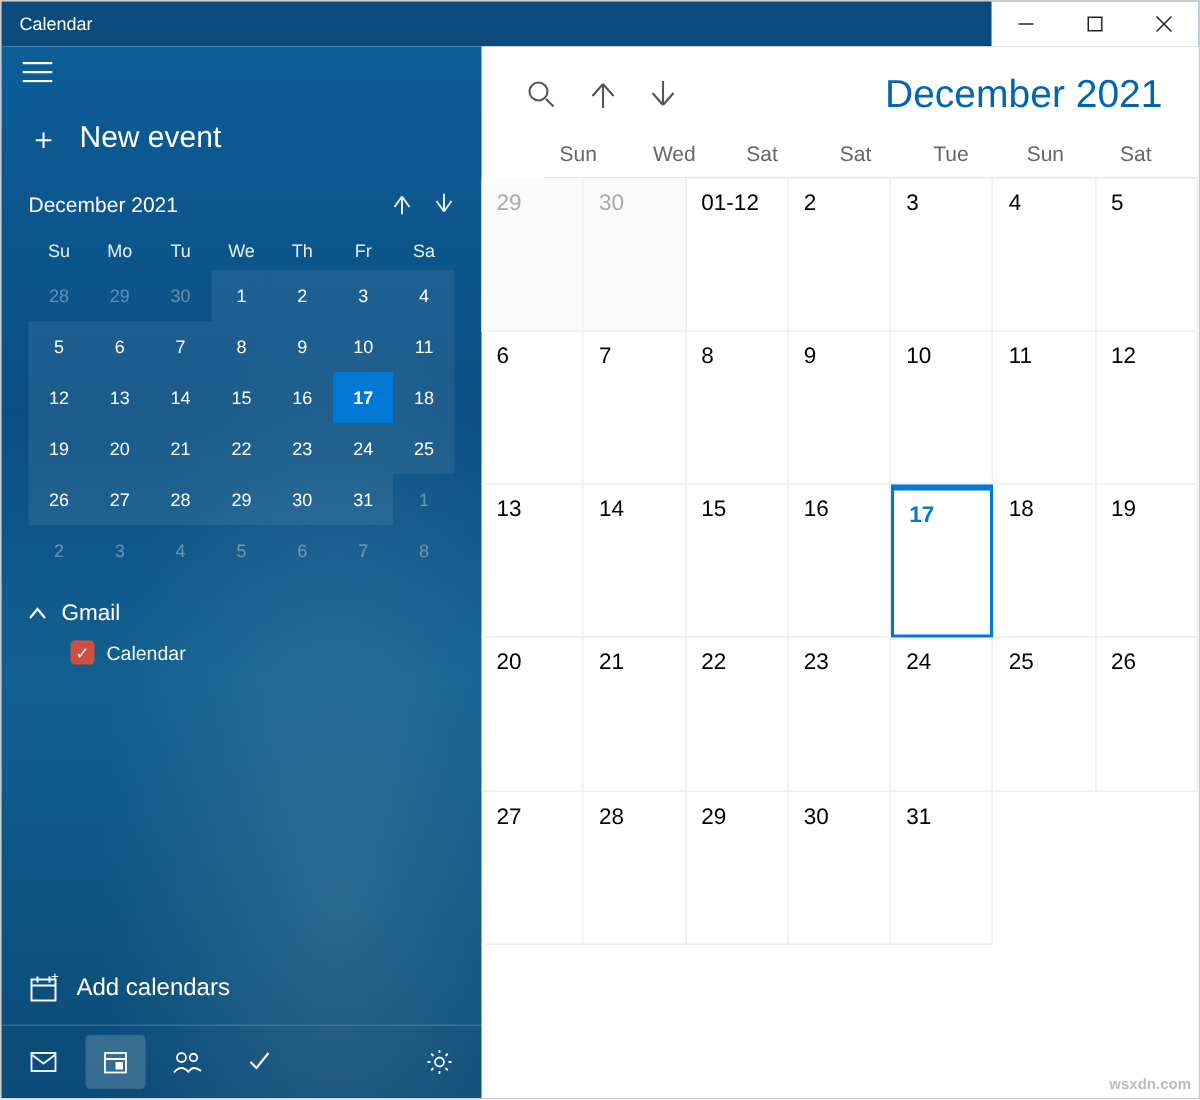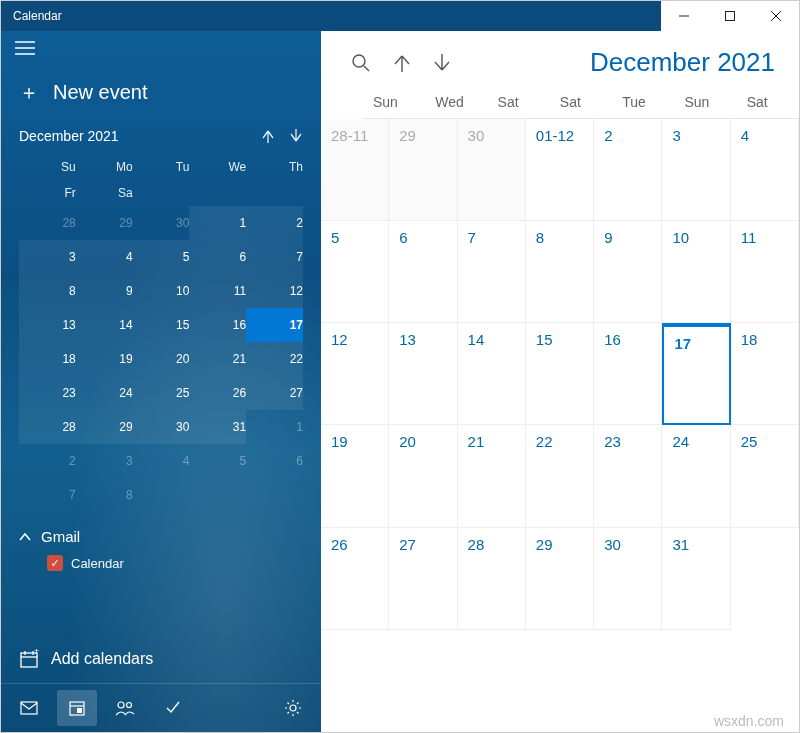--- a/index.html
+++ b/index.html
@@ -13,21 +13,21 @@
     .sidebar { width: 320px; background: linear-gradient(180deg, #0d5d97 0%, #0b4f82 35%, #12608f 60%, #0a4a76 100%); color: #fff; display: flex; flex-direction: column; position: relative; }
     .sidebar::before { content:""; position:absolute; inset:0; background: radial-gradient(ellipse at 70% 80%, rgba(255,255,255,0.12), transparent 50%); pointer-events:none; }
     .hamburger { padding: 10px 14px; }
     .hamburger svg { stroke: #fff; }
     .newevent { display:flex; align-items:center; gap:14px; padding: 14px 18px 22px 18px; font-size: 20px; }
     .plus { font-size: 20px; font-weight: 300; }
     .minical { padding: 0 18px; }
     .minical-header { display:flex; align-items:center; font-size:14px; padding-bottom:10px; }
     .minical-header .label { flex:1; }
     .minical-header .nav { display:flex; gap:14px; opacity:0.9; }
-    .mini-grid { display:grid; grid-template-columns: repeat(5, 1fr); text-align:right; font-size:12px; }
+    .mini-grid { display:grid; grid-template-columns: repeat(7, 1fr); text-align:center; font-size:12px; }
     .mini-head { opacity:0.9; padding:6px 0; }
     .mini-cell { padding:10px 0; font-size:12px; position:relative; }
     .mini-cell.dim { opacity:0.35; }
     .mini-cell.inrange { background: rgba(255,255,255,0.07); }
     .mini-cell.today { background:#0078d4; color:#fff; font-weight:600; }
     .accounts { padding: 16px 18px 4px 18px; font-size:15px; }
     .acct { display:flex; align-items:center; gap:10px; }
     .chev { display:inline-block; }
     .cal-sub { display:flex; align-items:center; gap:8px; padding: 10px 0 0 28px; font-size:13px; opacity:0.95;}
     .cal-chk { width:16px; height:16px; background:#d94f3a; border-radius:3px; display:flex; align-items:center; justify-content:center; color:#fff; font-size:11px;}
@@ -36,21 +36,21 @@
     .navicon { width:40px; height:36px; display:flex; align-items:center; justify-content:center; border-radius:3px; }
     .navicon.active { background: rgba(255,255,255,0.18); }
     .bottomnav .spacer { flex:1; }
     .main { flex:1; display:flex; flex-direction:column; background:#fff; color:#333; }
     .main-header { display:flex; align-items:center; gap:22px; padding: 16px 24px 16px 30px; }
     .main-header .tools { display:flex; gap:22px; align-items:center; color:#555;}
     .main-header .monthlabel { margin-left:auto; color:#0066b3; font-size:26px; font-weight:400; }
     .dow-row { display:grid; grid-template-columns: repeat(7, 1fr); padding: 0 0 8px 0; color:#666; font-size:14px; border-bottom:1px solid #e6e6e6;margin-left:42px;}
     .dow-row div { padding-left:10px; }
     .big-grid { flex:1; display:grid; grid-template-columns: repeat(7, 1fr); grid-template-rows: repeat(6, 1fr); }
-    .big-cell { border-right:1px solid #eee; border-bottom:1px solid #eee; padding:8px 10px; font-size:15px; color:#0369a1; position:relative;}
+    .big-cell { border-right:1px solid #eee; border-bottom:1px solid #eee; padding:8px 10px; font-size:15px; color:#000000; position:relative;}
     .big-cell.dim { color:#aaa; background:#fafafa;}
     .big-cell.today { border:2px solid #0078d4; border-top:4px solid #0078d4; color:#0078d4; font-weight:600; }
     svg { display:block; }
   </style>
 </head>
 <body>
 
 <div class="window">
   <div class="titlebar">
     <div class="title">Calendar</div>
@@ -245,21 +245,20 @@
       <div class="dow-row" id="big-dow">
           <div>Sun</div>
           <div>Wed</div>
           <div>Sat</div>
           <div>Sat</div>
           <div>Tue</div>
           <div>Sun</div>
           <div>Sat</div>
         </div>
       <div class="big-grid" id="big-cells">
-          <div class="big-cell dim">28-11</div>
           <div class="big-cell dim">29</div>
           <div class="big-cell dim">30</div>
           <div class="big-cell ">01-12</div>
           <div class="big-cell ">2</div>
           <div class="big-cell ">3</div>
           <div class="big-cell ">4</div>
           <div class="big-cell ">5</div>
           <div class="big-cell ">6</div>
           <div class="big-cell ">7</div>
           <div class="big-cell ">8</div>
@@ -283,13 +282,13 @@
           <div class="big-cell ">26</div>
           <div class="big-cell ">27</div>
           <div class="big-cell ">28</div>
           <div class="big-cell ">29</div>
           <div class="big-cell ">30</div>
           <div class="big-cell ">31</div>
         </div>
     </div>
   </div>
 </div>
-<div style="position:fixed; right:16px; bottom:4px; font-size:14px; color:#bbb;">wsxdn.com</div>
+<div style="position:fixed; right:6px; bottom:4px; font-size:10px; color:#bbb;font-weight:bold;">wsxdn.com</div>
 
 </body></html>

